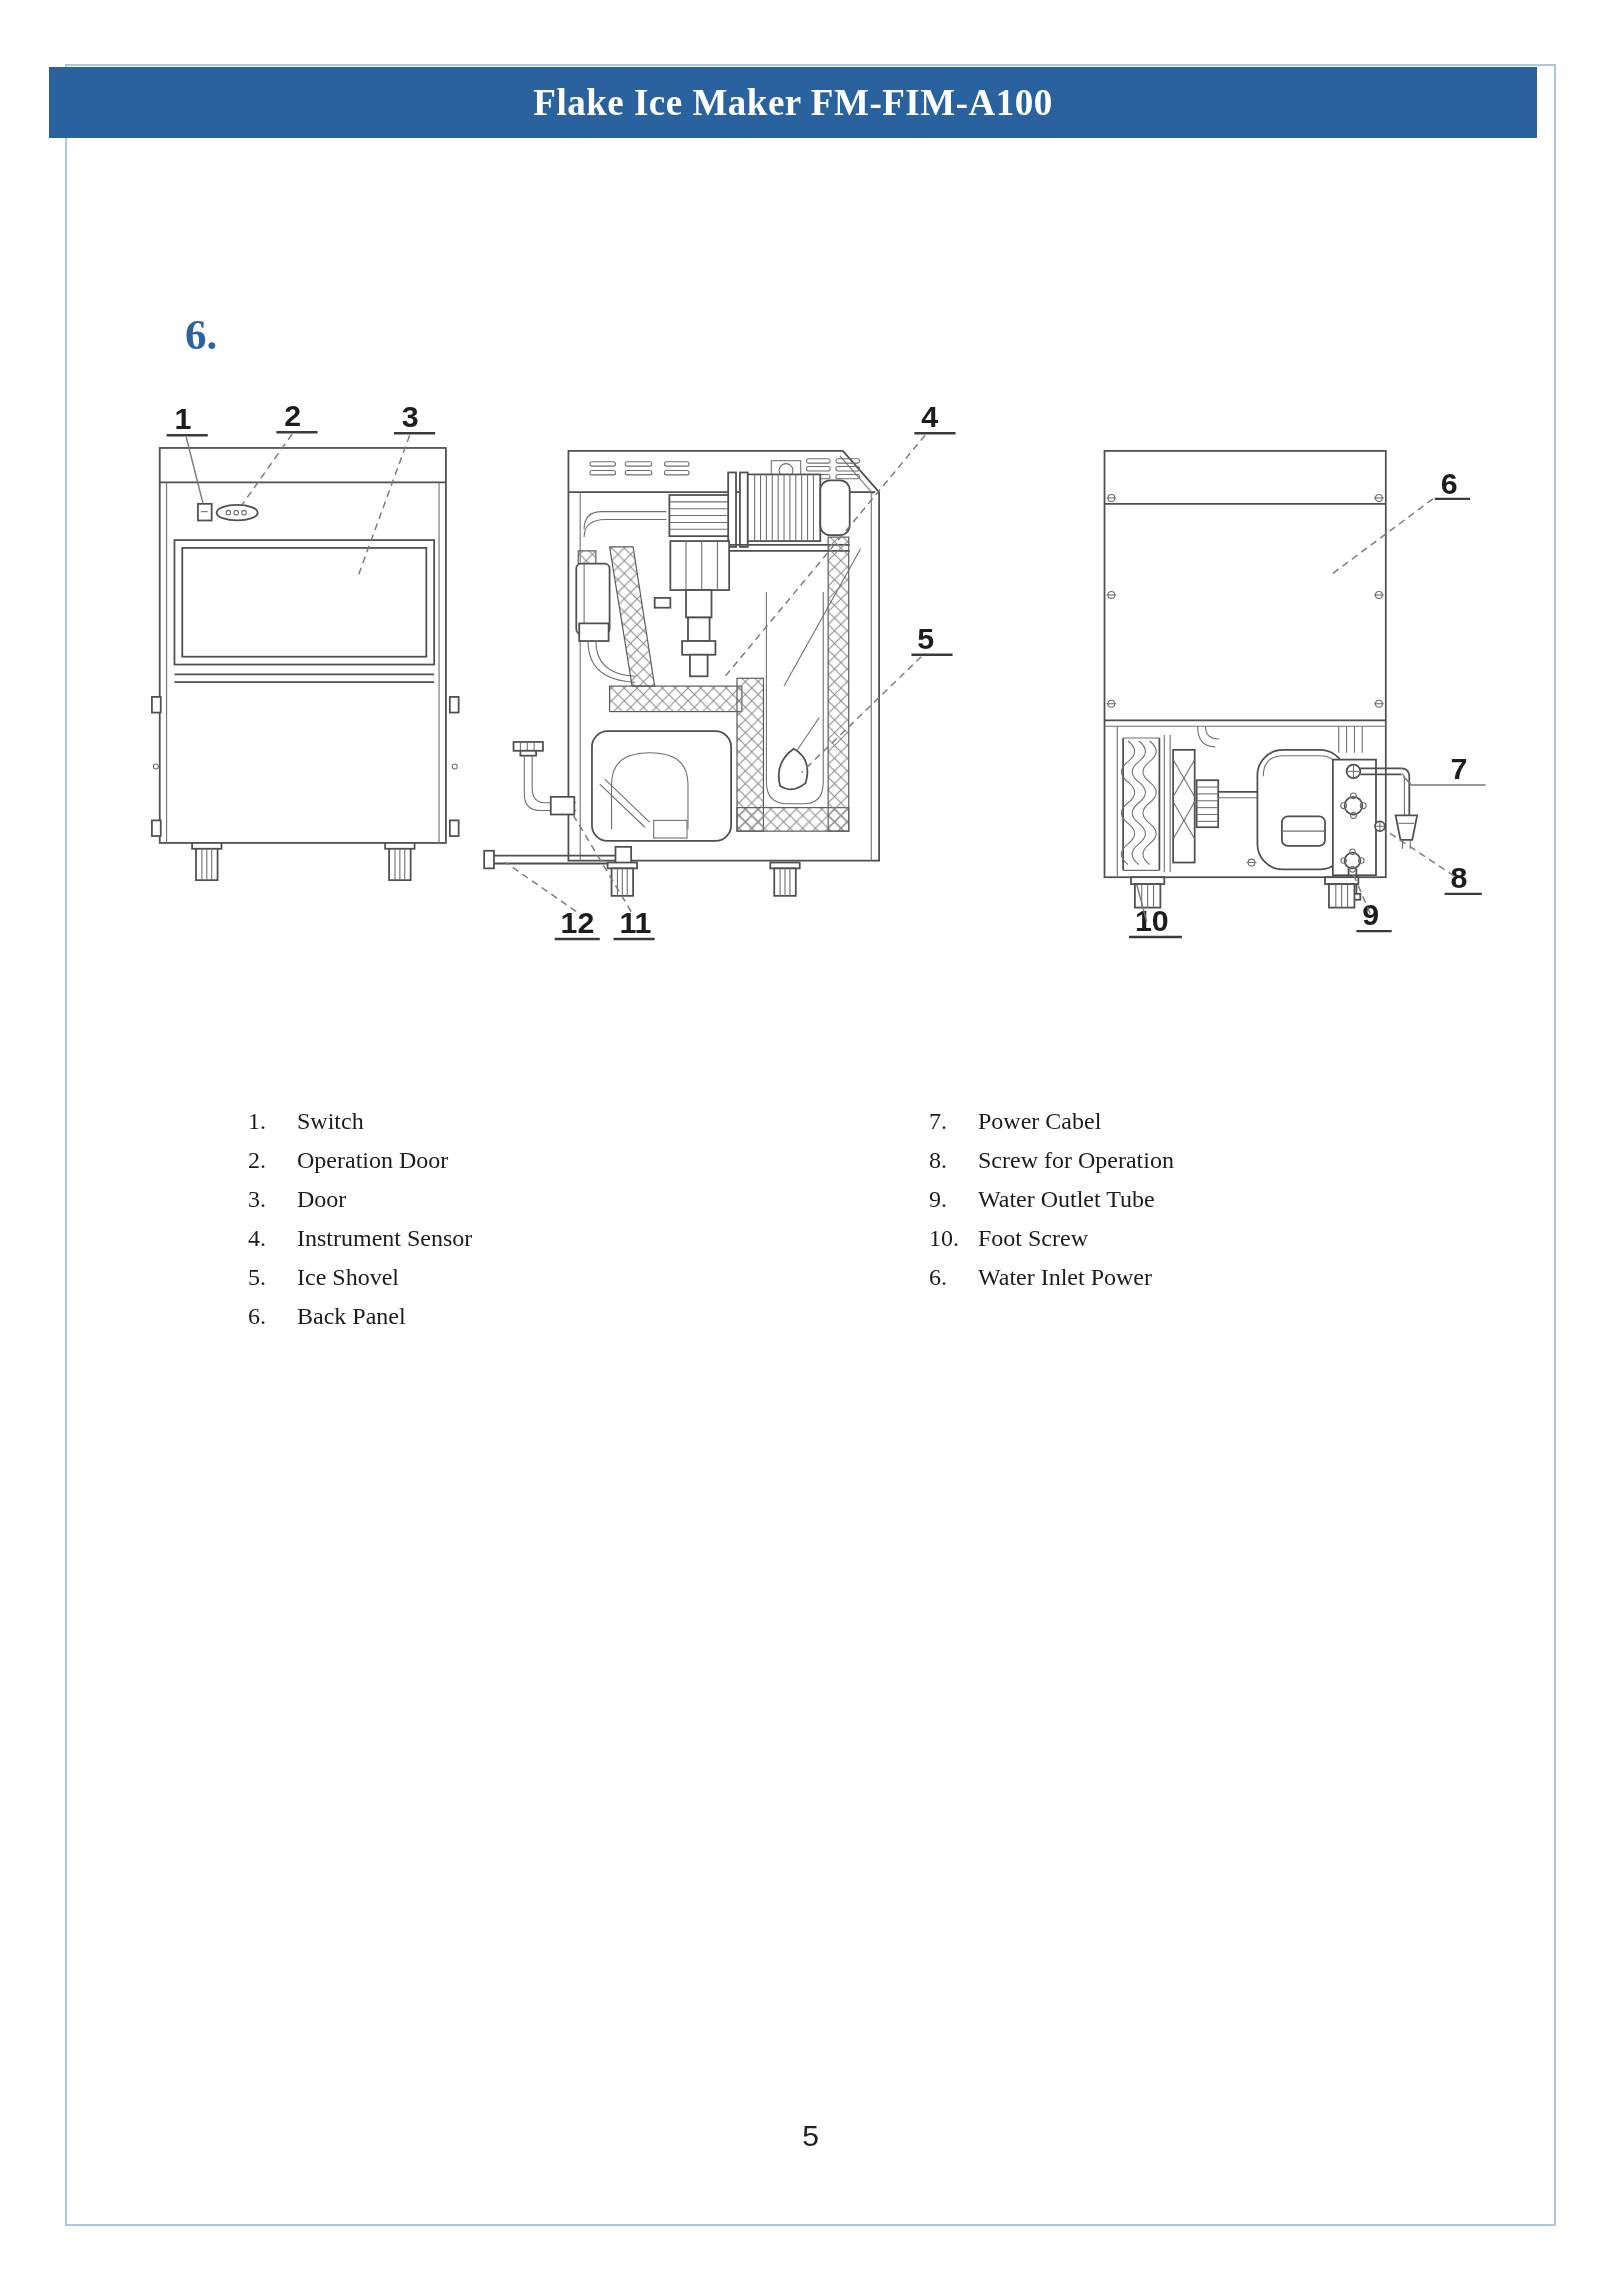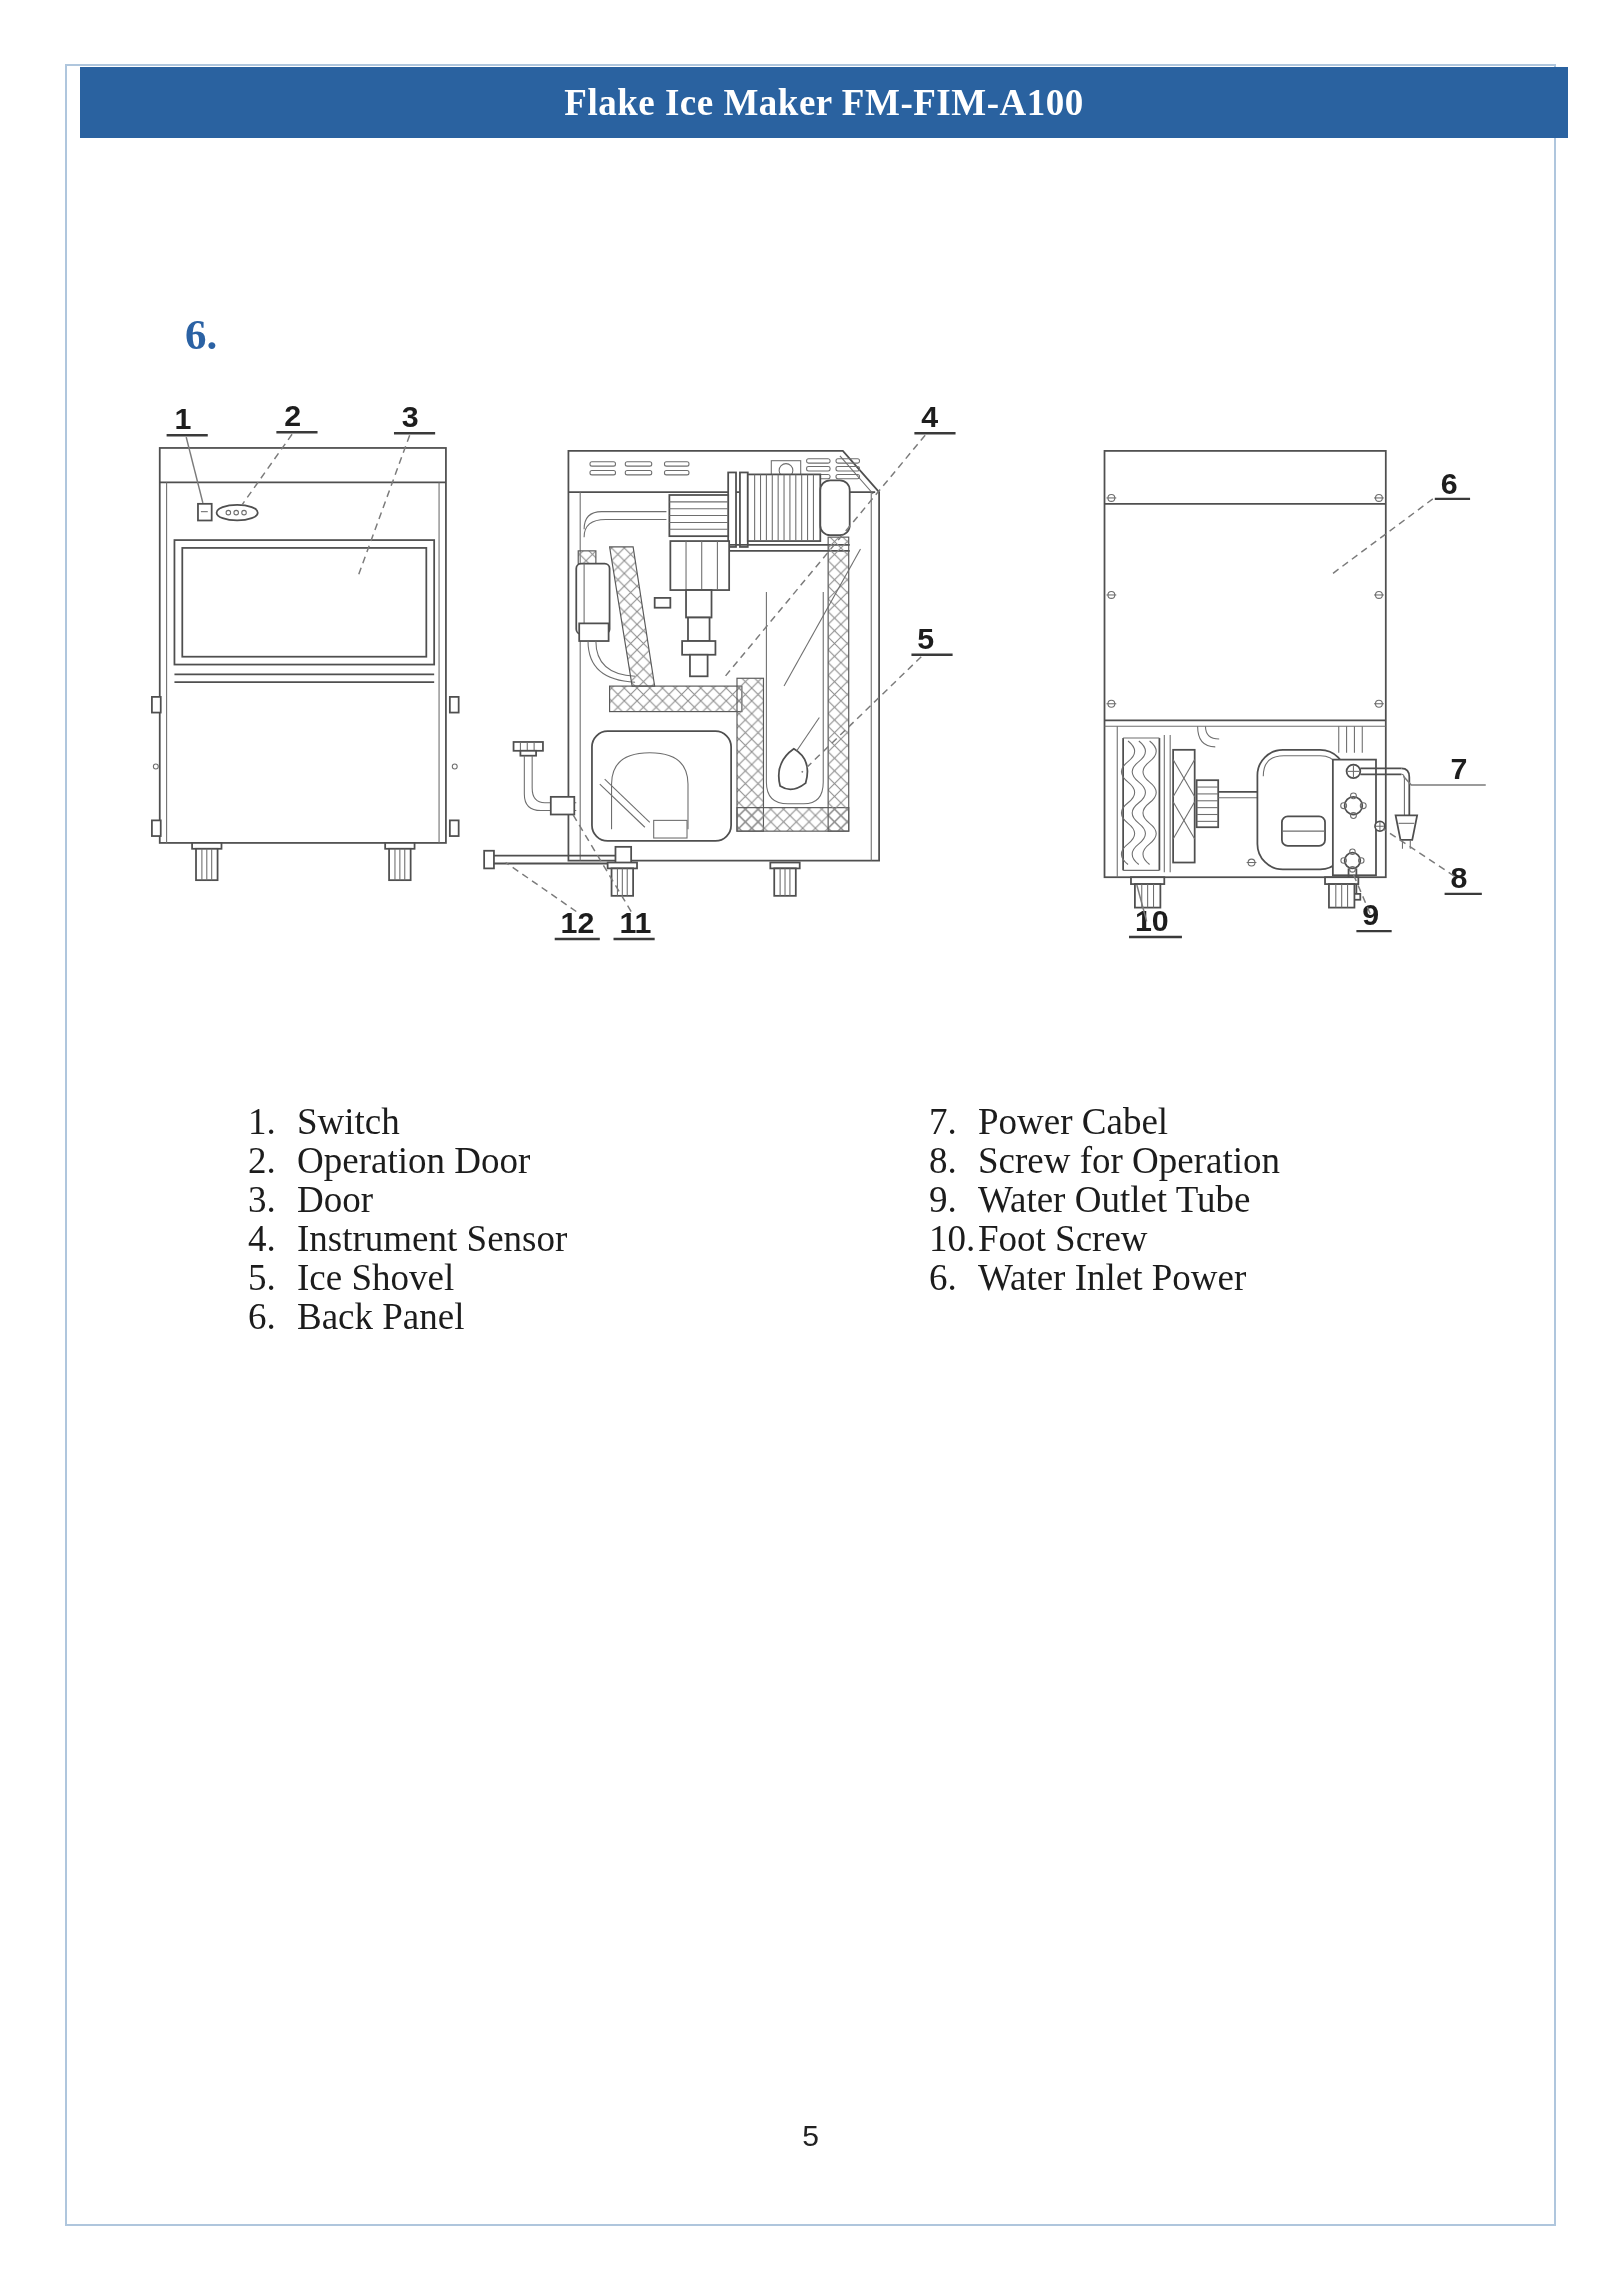--- a/index.html
+++ b/index.html
@@ -1,29 +1,29 @@
 <!DOCTYPE html>
 <html><head>
 <meta charset="utf-8">
 <style>
   html,body{margin:0;padding:0;background:#ffffff;}
   .page{position:relative;width:1621px;height:2293px;background:#ffffff;
         font-family:"Liberation Serif","DejaVu Serif",serif;overflow:hidden;}
   .page-border{position:absolute;left:65px;top:64px;width:1487px;height:2158px;
         border:2px solid #afc6dd;}
-  .header-bar{position:absolute;left:80px;top:67px;width:1488px;height:71px;
+  .header-bar{position:absolute;left:49px;top:67px;width:1488px;height:71px;
         background:#2a62a0;display:flex;align-items:center;justify-content:center;}
   .header-title{color:#ffffff;font-weight:bold;font-size:37px;letter-spacing:0.5px;}
   .section-heading{position:absolute;left:185px;top:310px;font-size:43px;font-weight:bold;
         color:#2b62a4;display:flex;}
   .heading-num{margin-right:25.5px;}
   .figure-svg{position:absolute;left:0;top:0;width:1621px;height:990px;}
   .figure-caption{position:absolute;left:0;top:988px;width:1621px;text-align:center;
         font-size:33px;font-weight:bold;color:#111111;}
-  .parts-list{position:absolute;top:1102px;font-size:37px;color:#1c1c1c;}
+  .parts-list{position:absolute;top:1102px;font-size:24px;color:#1c1c1c;}
   .parts-left{left:248px;}
   .parts-right{left:909px;margin-left:20px;}
   .pl-row{height:39px;line-height:39px;white-space:nowrap;}
   .pl-num{display:inline-block;width:49px;}
   .page-number{position:absolute;left:0;top:2119px;width:1621px;text-align:center;
         font-size:30px;color:#222222;font-family:"Liberation Sans","DejaVu Sans",sans-serif;}
   
   .ln  {stroke:#4f4f4f;fill:none;stroke-width:1.8;}
   .lnw {stroke:#4f4f4f;fill:#ffffff;stroke-width:1.8;}
   .lnth{stroke:#6e6e6e;fill:none;stroke-width:1.1;}

